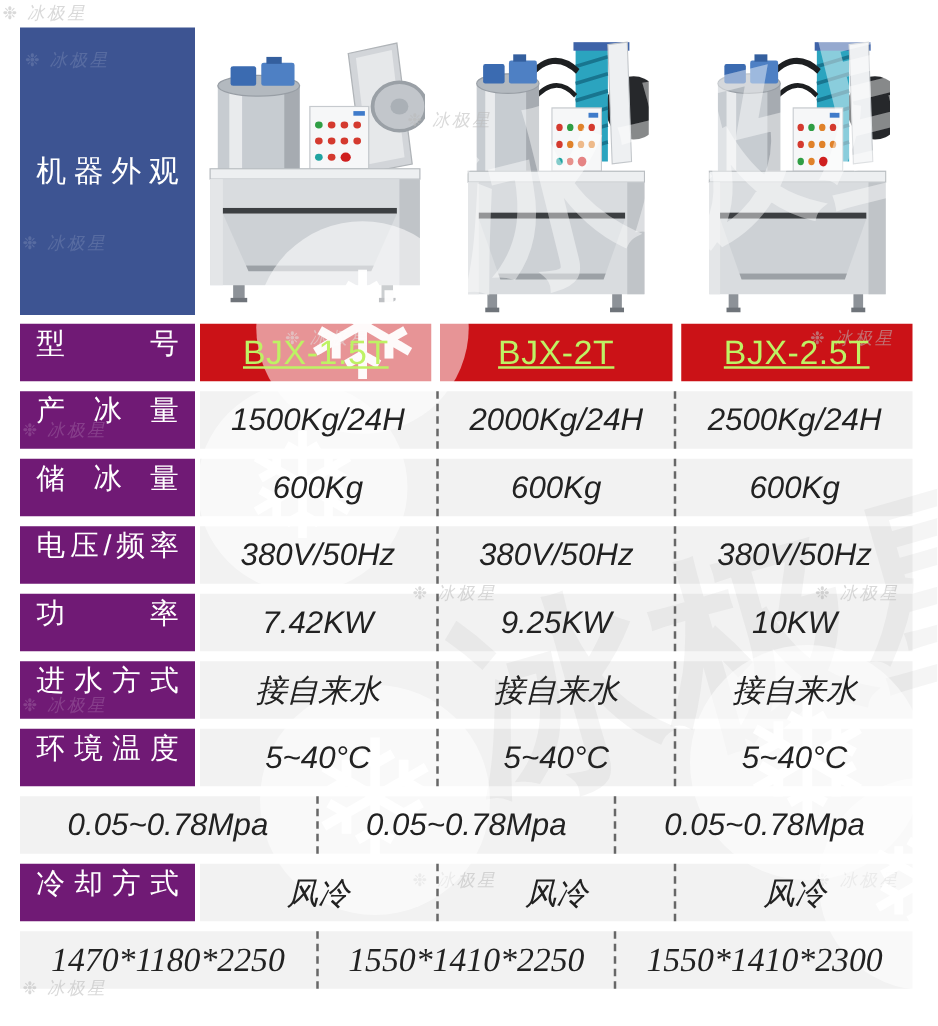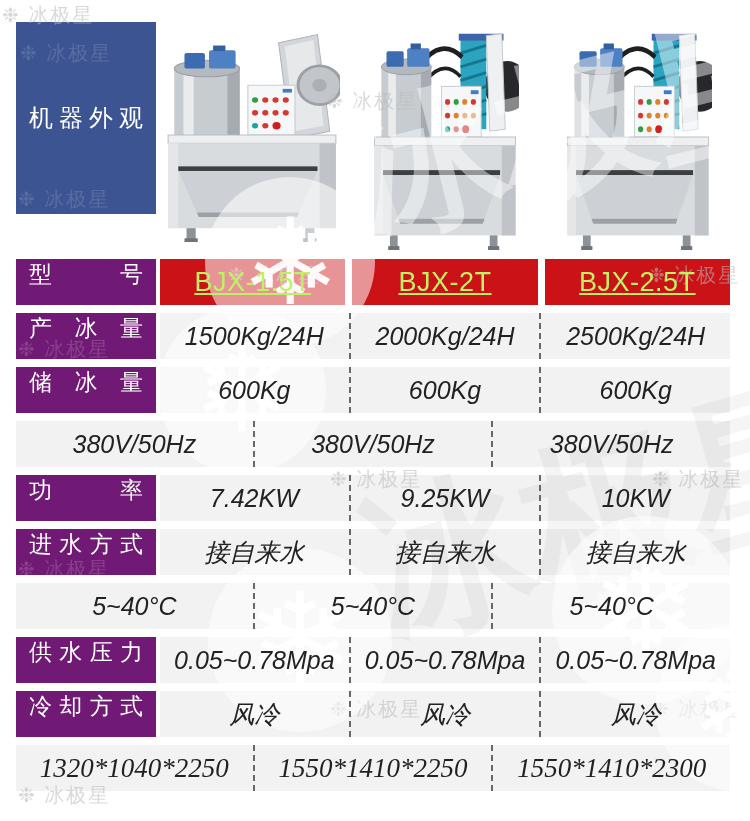--- a/index.html
+++ b/index.html
@@ -2,21 +2,21 @@
 <html><head>
 <meta charset="utf-8">
 <style>
   html,body{margin:0;padding:0;background:#ffffff;}
   #stage{
     position:relative;width:750px;height:821px;background:#ffffff;overflow:hidden;
     font-family:"Liberation Sans","DejaVu Sans",sans-serif;
   }
   
   .appearance-box{
-    position:absolute;left:16px;top:22px;width:140px;height:192px;
+    position:absolute;left:16px;top:22px;width:140px;height:230px;
     background:#3d5492;color:#ffffff;display:flex;align-items:center;
   }
   .appearance-box .jtext{
     display:block;width:100%;padding:0 13px;font-size:24px;
     text-align:justify;text-align-last:justify;position:relative;z-index:2;
   }
   .machine{position:absolute;z-index:0;}
   .machine svg{display:block;width:100%;height:100%;}
   #machine1{left:164px;top:28px;width:176px;height:214px;}
   #machine2{left:371px;top:24px;width:148px;height:226px;}
@@ -38,21 +38,21 @@
   .hcell span{color:#bef264;font-size:27px;letter-spacing:.5px;position:relative;z-index:2;text-decoration:underline;}
   .tvals.gray{background:#f2f2f2;}
   .vcell{
     flex:1;display:flex;align-items:center;justify-content:center;
     position:relative;z-index:2;font-size:25px;color:#222222;font-style:italic;
   }
   .vcell + .vcell{border-left:2px dashed #676767;}
   .trow.serif .vcell{font-family:"Liberation Serif","DejaVu Serif",serif;font-size:27px;}
   
   #wm-layer{position:absolute;inset:0;z-index:1;pointer-events:none;}
-  .wm{position:absolute;font-size:20px;color:rgba(185,185,185,.55);white-space:nowrap;letter-spacing:2px;}
+  .wm{position:absolute;font-size:14px;color:rgba(185,185,185,.55);white-space:nowrap;letter-spacing:2px;font-style:italic;}
   .wm:nth-of-type(1){left:2px;top:2px;}
   .wm:nth-of-type(2){left:20px;top:40px;color:rgba(255,255,255,.14);}
   .wm:nth-of-type(3){left:18px;top:186px;color:rgba(255,255,255,.14);}
   .wm:nth-of-type(4){left:326px;top:88px;}
   .wm:nth-of-type(5){left:228px;top:262px;}
   .wm:nth-of-type(6){left:648px;top:262px;}
   .wm:nth-of-type(7){left:18px;top:336px;color:rgba(255,255,255,.16);}
   .wm:nth-of-type(8){left:330px;top:466px;}
   .wm:nth-of-type(9){left:652px;top:466px;}
   .wm:nth-of-type(10){left:18px;top:556px;color:rgba(255,255,255,.16);}
@@ -243,20 +243,23 @@
           <span class="jtext">储冰量</span>
         </div>
       <div class="tvals gray">
         <div class="vcell">600Kg</div>
         <div class="vcell">600Kg</div>
         <div class="vcell">600Kg</div>
       </div>
     </div>
 
     <div class="trow">
+      <div class="tlabel">
+          <span class="jtext">电压/频率</span>
+        </div>
       <div class="tvals gray">
         <div class="vcell">380V/50Hz</div>
         <div class="vcell">380V/50Hz</div>
         <div class="vcell">380V/50Hz</div>
       </div>
     </div>
 
     <div class="trow">
       <div class="tlabel">
           <span class="jtext">功率</span>
@@ -273,52 +276,52 @@
           <span class="jtext">进水方式</span>
         </div>
       <div class="tvals gray">
         <div class="vcell">接自来水</div>
         <div class="vcell">接自来水</div>
         <div class="vcell">接自来水</div>
       </div>
     </div>
 
     <div class="trow">
+      <div class="tlabel">
+          <span class="jtext">环境温度</span>
+        </div>
       <div class="tvals gray">
         <div class="vcell">5~40°C</div>
         <div class="vcell">5~40°C</div>
         <div class="vcell">5~40°C</div>
       </div>
     </div>
 
     <div class="trow">
-      <div class="tlabel">
-          <span class="jtext">供水压力</span>
-        </div>
       <div class="tvals gray">
         <div class="vcell">0.05~0.78Mpa</div>
         <div class="vcell">0.05~0.78Mpa</div>
         <div class="vcell">0.05~0.78Mpa</div>
       </div>
     </div>
 
     <div class="trow">
       <div class="tlabel">
           <span class="jtext">冷却方式</span>
         </div>
       <div class="tvals gray">
         <div class="vcell">风冷</div>
         <div class="vcell">风冷</div>
         <div class="vcell">风冷</div>
       </div>
     </div>
 
     <div class="trow serif">
       <div class="tvals gray">
-        <div class="vcell">1320*1040*2250</div>
+        <div class="vcell">1470*1180*2250</div>
         <div class="vcell">1550*1410*2250</div>
         <div class="vcell">1550*1410*2300</div>
       </div>
     </div>
 
   </div>
 
   <div id="wm-layer">
     <span class="wm">❉ 冰极星</span>
     <span class="wm">❉ 冰极星</span>

